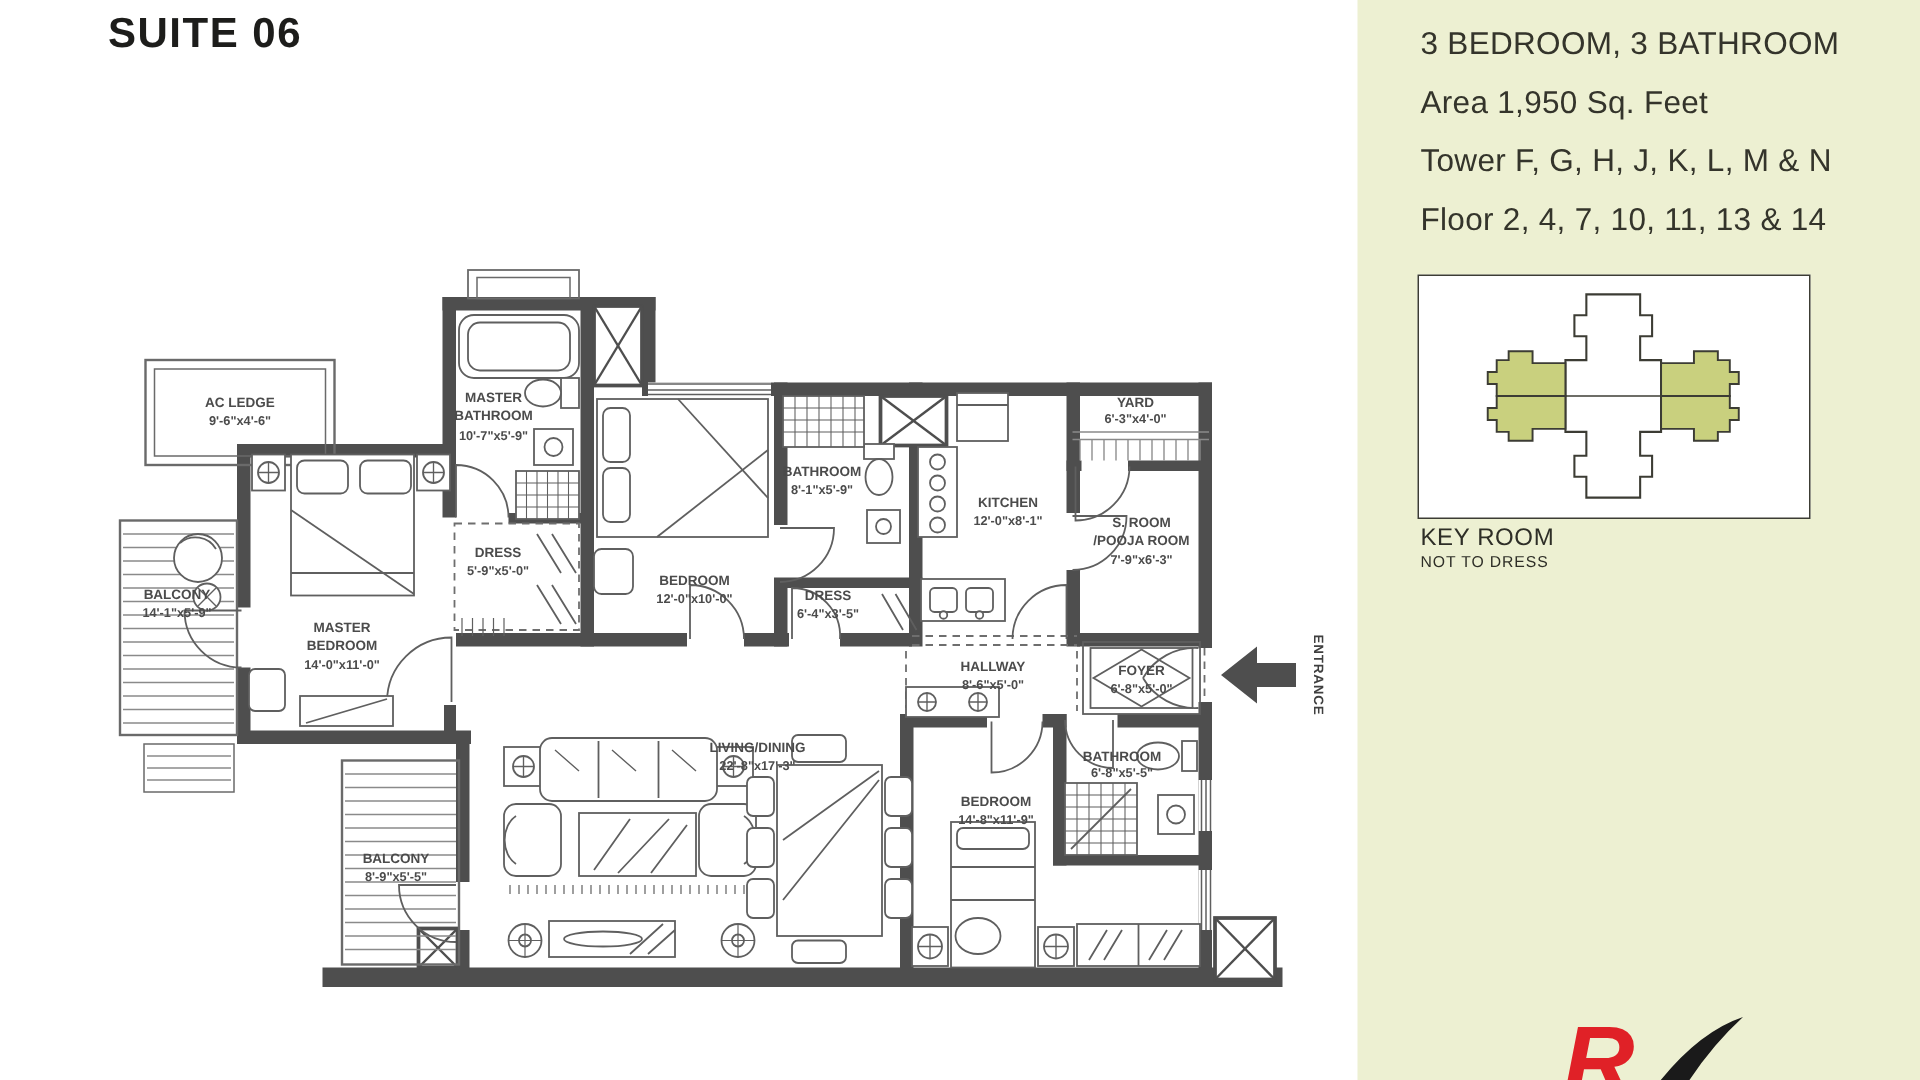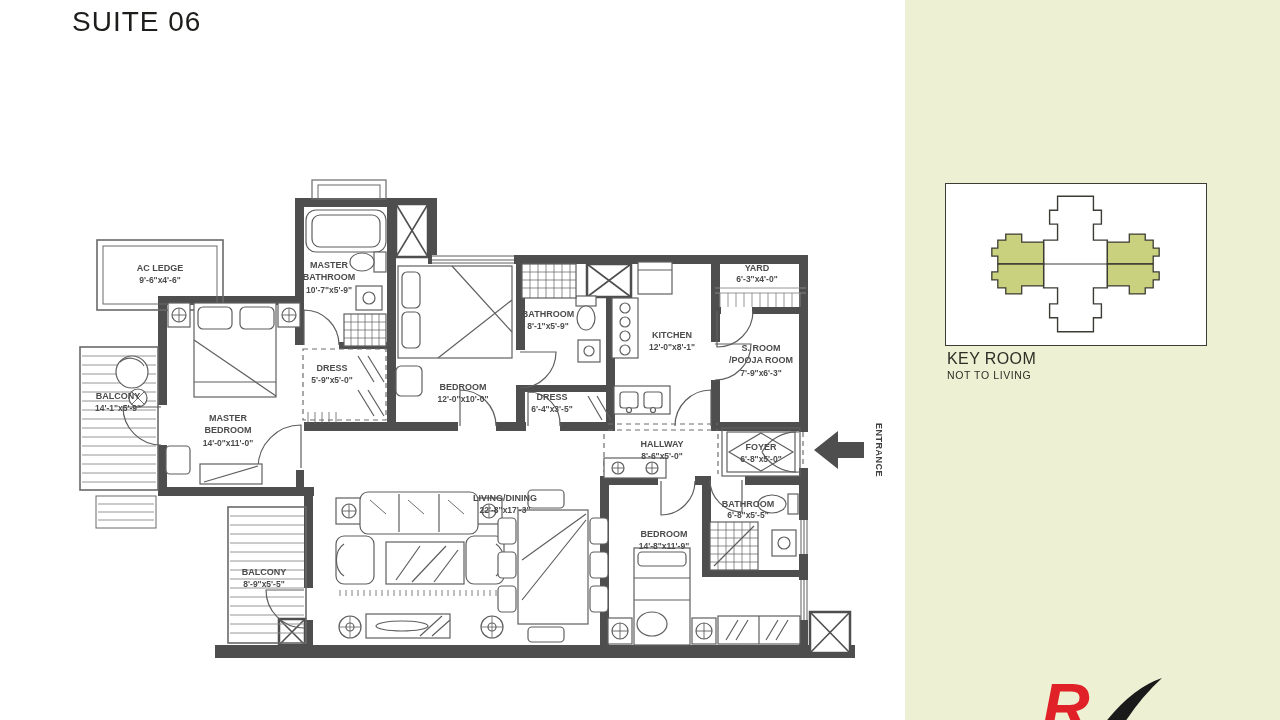--- a/index.html
+++ b/index.html
@@ -3,21 +3,21 @@
 <meta charset="utf-8">
 <style>
   html,body{margin:0;padding:0;}
   body{
     width:1280px;height:720px;overflow:hidden;position:relative;
     background:#ffffff;
     font-family:"Liberation Sans", sans-serif;
   }
   .page-title{
     position:absolute;left:72px;top:6px;
-    font-size:28px;letter-spacing:1px;color:#1d1d1b;font-weight:400;
+    font-size:28px;letter-spacing:1px;color:#1d1d1b;font-weight:700;
   }
   .plan-wrap{position:absolute;left:0;top:0;}
   .info-panel{
     position:absolute;left:905px;top:0;width:375px;height:720px;
     background:#edf0d2;
   }
   .specs{padding:10px 0 0 42px;}
   .spec-line{
     font-size:21px;color:#34342b;line-height:39px;letter-spacing:.2px;
     white-space:nowrap;
@@ -381,40 +381,46 @@
     <text class="room-name" x="748" y="507">BATHROOM</text>
     <text class="room-dim" x="748" y="518">6'-8"x5'-5"</text>
 
     <text class="room-name" x="264" y="575">BALCONY</text>
     <text class="room-dim" x="264" y="587">8'-9"x5'-5"</text>
   </g>
 </svg>
 </div>
 
 <div class="info-panel">
+  <div class="specs">
+    <div class="spec-line">3 BEDROOM, 3 BATHROOM</div>
+    <div class="spec-line">Area 1,950 Sq. Feet</div>
+    <div class="spec-line">Tower F, G, H, J, K, L, M &amp; N</div>
+    <div class="spec-line">Floor 2, 4, 7, 10, 11, 13 &amp; 14</div>
+  </div>
 
   <div class="keyplan-box">
     <svg width="259" height="160" viewBox="0 0 260 160">
 
       <path fill="#ffffff" stroke="#3c3c34" stroke-width="1.4" d="M112,12 L148,12 L148,26 L156,26 L156,40 L148,40 L148,56 L162,56 L162,104 L148,104 L148,120 L156,120 L156,134 L148,134 L148,148 L112,148 L112,134 L104,134 L104,120 L112,120 L112,104 L98,104 L98,56 L112,56 L112,40 L104,40 L104,26 L112,26 Z"></path>
       <line x1="98" y1="80" x2="162" y2="80" stroke="#3c3c34" stroke-width="1"></line>
 
       <g stroke="#3c3c34" stroke-width="1.3">
         <path d="M98,58 L76,58 L76,50 L60,50 L60,56 L52,56 L52,64 L46,64 L46,72 L52,72 L52,80 L98,80 Z" fill="#c9d07e"></path>
         <path d="M98,80 L52,80 L52,88 L46,88 L46,96 L52,96 L52,104 L60,104 L60,110 L76,110 L76,102 L98,102 Z" fill="#c9d07e"></path>
       </g>
 
       <g stroke="#3c3c34" stroke-width="1.3" transform="translate(260 0) scale(-1 1)">
         <path d="M98,58 L76,58 L76,50 L60,50 L60,56 L52,56 L52,64 L46,64 L46,72 L52,72 L52,80 L98,80 Z" fill="#c9d07e"></path>
         <path d="M98,80 L52,80 L52,88 L46,88 L46,96 L52,96 L52,104 L60,104 L60,110 L76,110 L76,102 L98,102 Z" fill="#c9d07e"></path>
       </g>
     </svg>
   </div>
   <div class="keyplan-title">KEY ROOM</div>
-  <div class="keyplan-sub">NOT TO LIVING</div>
+  <div class="keyplan-sub">NOT TO DRESS</div>
 </div>
 
 <div class="logo">
   <svg width="200" height="46" viewBox="0 0 200 46">
     <text x="2" y="56" font-size="66" font-weight="bold" font-style="italic" font-family="Liberation Sans, sans-serif" fill="#e02127">R</text>
     <path d="M64,50 Q92,14 122,4 Q98,26 80,56 Z" fill="#1a1a1a"></path>
   </svg>
 </div>
 
 </body></html>

